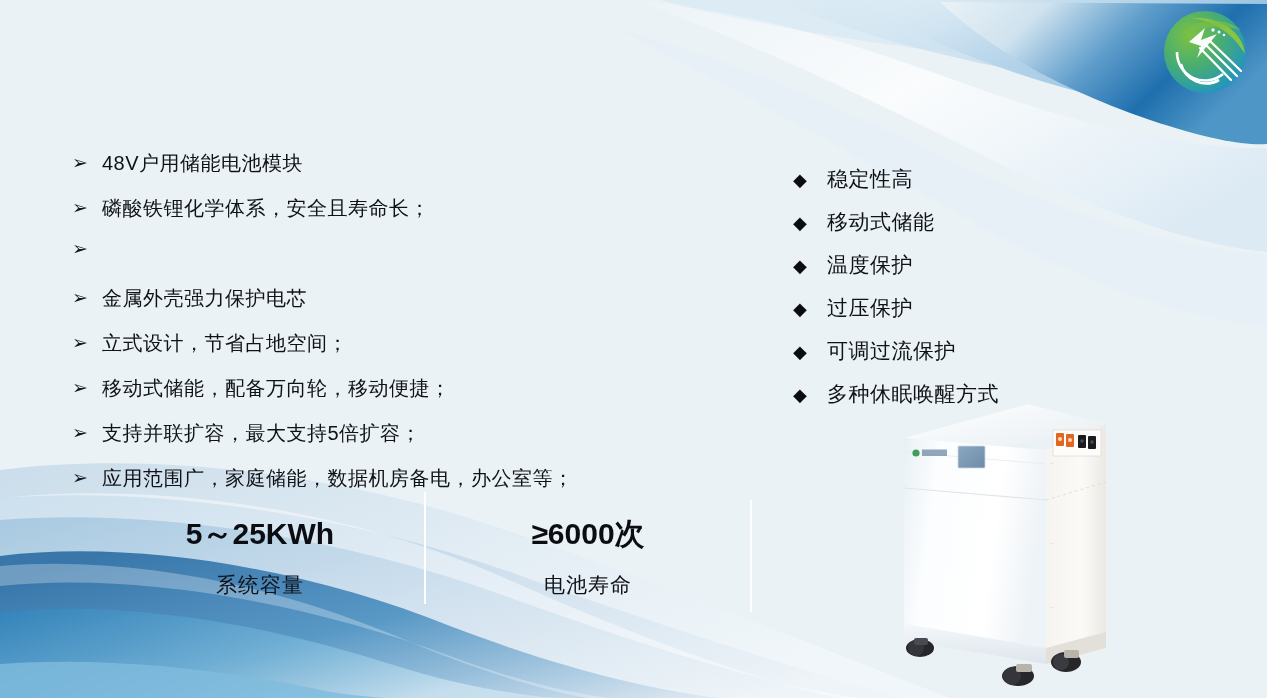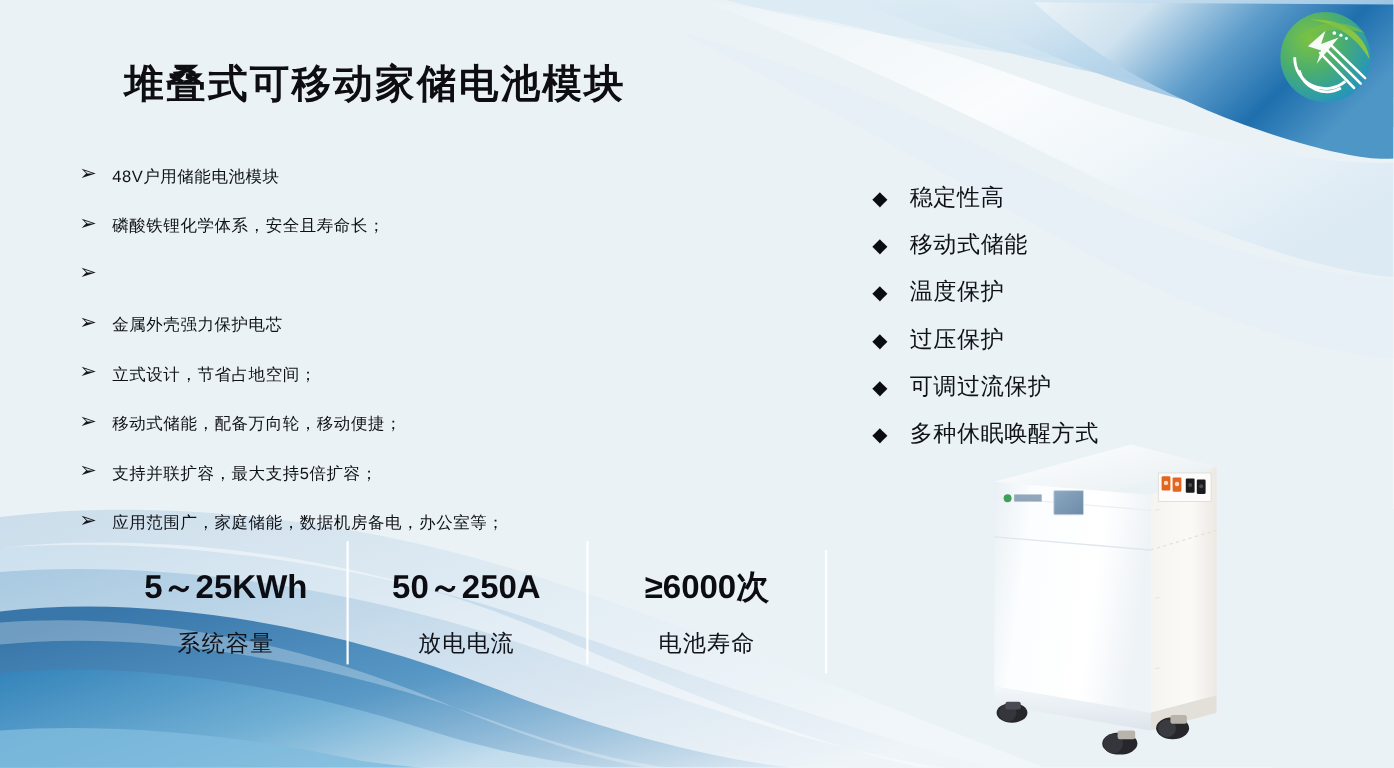--- a/index.html
+++ b/index.html
@@ -40,21 +40,21 @@
   #left-list .row {
     display: flex; align-items: baseline;
     height: 45px;
   }
   #left-list .marker {
     width: 30px; flex: 0 0 30px;
     font-size: 19px; color: #16171c; line-height: 1;
     transform: translateY(-1px);
   }
   #left-list .txt {
-    font-size: 15px; color: #101218; letter-spacing: 0.5px;
+    font-size: 20px; color: #101218; letter-spacing: 0.5px;
     white-space: nowrap;
   }
 
   #right-list {
     position: absolute; left: 793px; top: 150px;
     width: 300px;
   }
   #right-list .row {
     display: flex; align-items: baseline;
     height: 43px;
@@ -203,21 +203,20 @@
       <line x1="49" y1="33" x2="80" y2="63"></line>
       <line x1="39" y1="40" x2="70" y2="72"></line>
     </g>
     <g fill="#ffffff">
       <circle cx="52" cy="22" r="1.7"></circle>
       <circle cx="58" cy="24" r="1.5"></circle>
       <circle cx="63" cy="27" r="1.3"></circle>
     </g>
   </svg>
 
-  <div id="title">堆叠式可移动家储电池模块</div>
 
   <div id="left-list">
     <div class="row">
       <span class="marker">➢</span>
       <span class="txt">48V户用储能电池模块</span>
     </div>
     <div class="row">
       <span class="marker">➢</span>
       <span class="txt">磷酸铁锂化学体系，安全且寿命长；</span>
     </div>
@@ -270,24 +269,20 @@
     <div class="row">
       <span class="marker">◆</span>
       <span class="txt">多种休眠唤醒方式</span>
     </div>
   </div>
 
   <div id="stats">
     <div class="cell">
       <div class="value">5～25KWh</div>
       <div class="label">系统容量</div>
-    </div>
-    <div class="cell">
-      <div class="value">50～250A</div>
-      <div class="label">放电电流</div>
     </div>
     <div class="cell">
       <div class="value">≥6000次</div>
       <div class="label">电池寿命</div>
     </div>
   </div>
   <div id="stats-tail"></div>
 
   <svg id="product" viewBox="0 0 260 306" aria-hidden="true">
     <defs>

